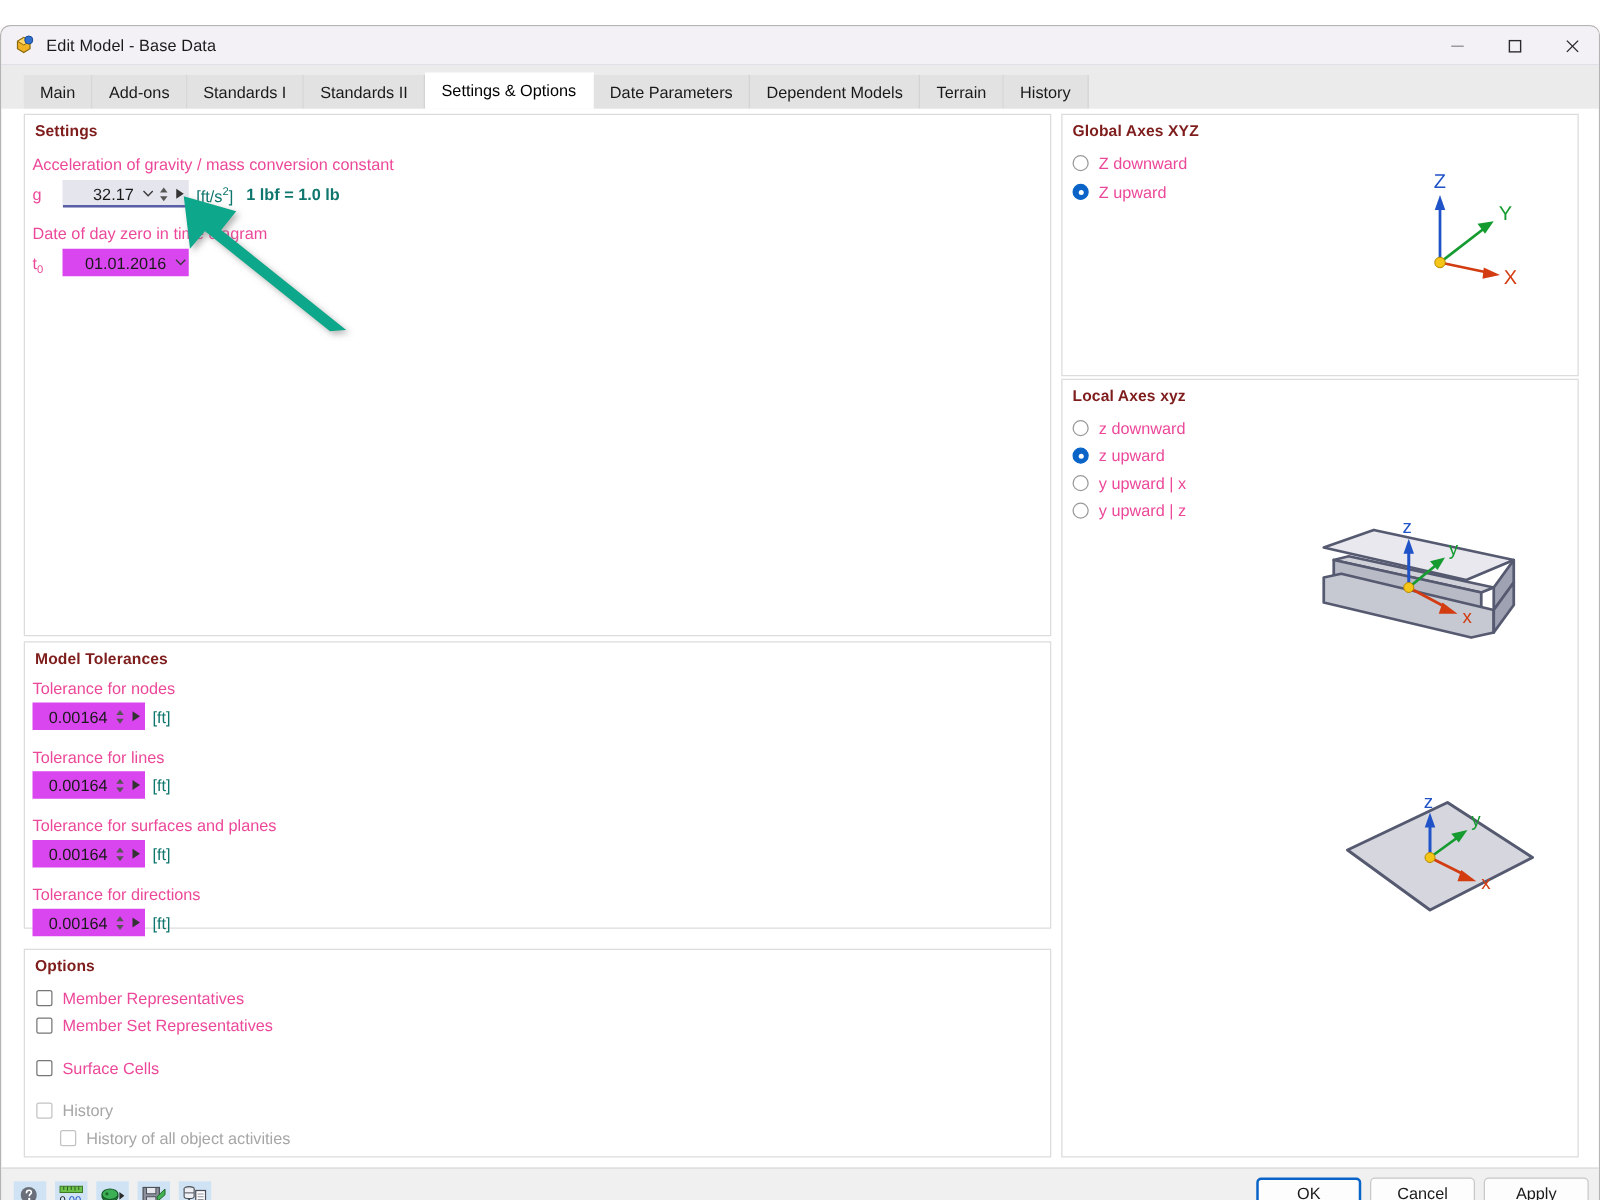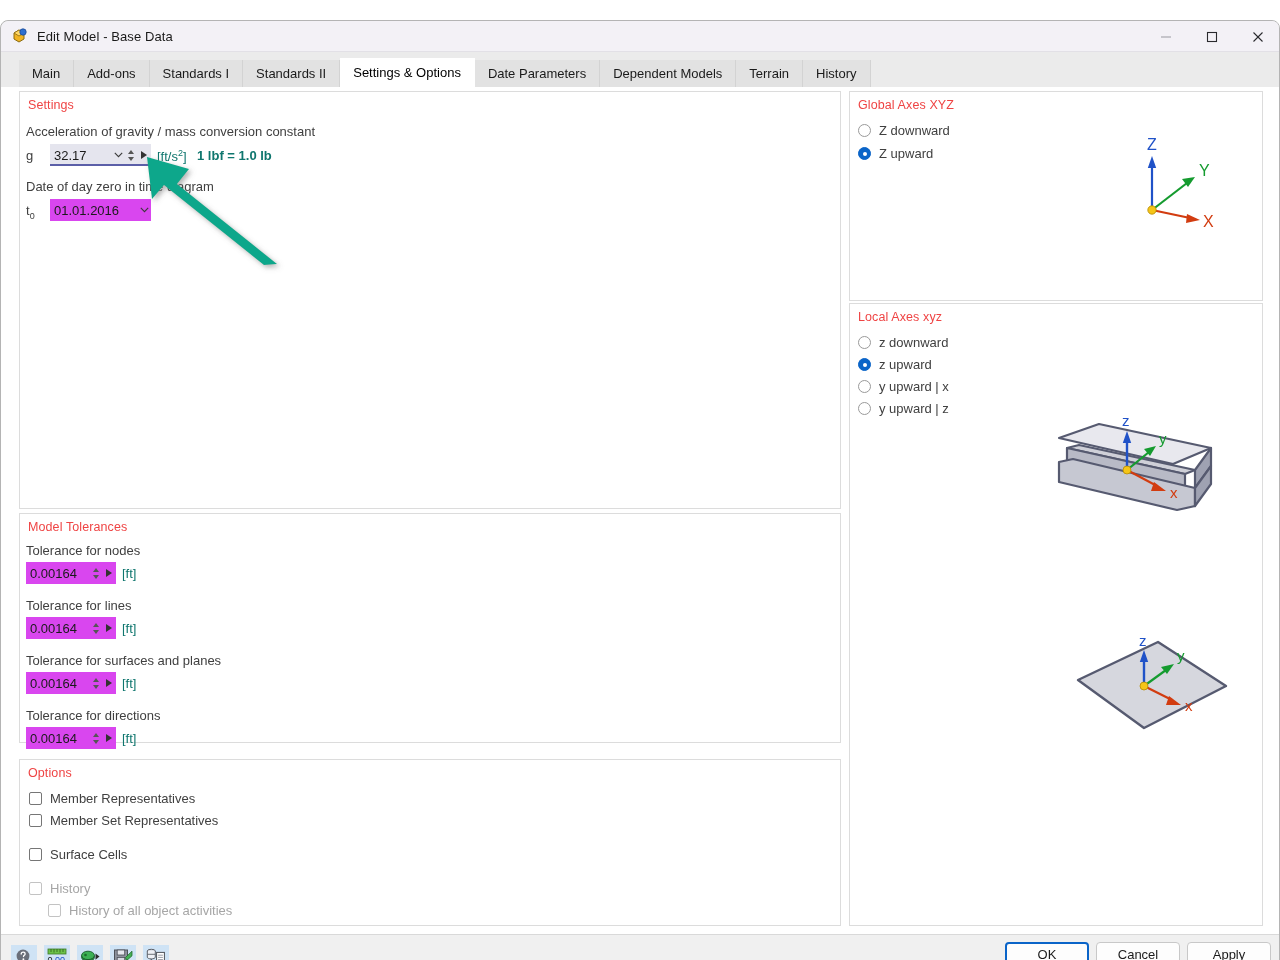--- a/index.html
+++ b/index.html
@@ -83,46 +83,46 @@
 
   .panel {
     position: absolute;
     background: #ffffff;
     border: 1px solid #dcdcdc;
   }
   .panel-title {
     position: absolute;
     top: 6px; left: 8px;
     font-size: 12.5px;
-    font-weight: normal;
-    color: #ef4444;
+    font-weight: bold;
+    color: #7f1d1d;
     letter-spacing: .1px;
   }
 
   
   #panel-settings   { left: 18px; top: 4px;   width: 822px; height: 418px; }
   #panel-tolerances { left: 18px; top: 426px; width: 822px; height: 230px; }
   #panel-options    { left: 18px; top: 672px; width: 822px; height: 167px; }
   #panel-global     { left: 848px; top: 4px;   width: 414px; height: 210px; }
   #panel-local      { left: 848px; top: 216px; width: 414px; height: 623px; }
 
-  .lbl { font-size: 13px; color: #404040; white-space: nowrap; }
+  .lbl { font-size: 13px; color: #ec4899; white-space: nowrap; }
 
   
   .field {
     position: absolute;
     background: #d946ef;
     border: none;
     display: flex; align-items: center;
     height: 22px;
     font-size: 13px;
   }
   .field.focused { box-shadow: inset 0 -2px 0 0 #5b5fa8; background:#e5e5ee; }
   .field .val {
-    flex: 1; text-align: left; padding: 0 4px;
+    flex: 1; text-align: right; padding: 0 4px;
     color: #1a1a1a; font-size: 13px;
   }
   .caret {
     width: 14px; display: flex; align-items: center; justify-content: center;
     color: #444;
   }
   .spin {
     width: 11px; height: 18px;
     display: flex; flex-direction: column;
     align-items: center; justify-content: center;

